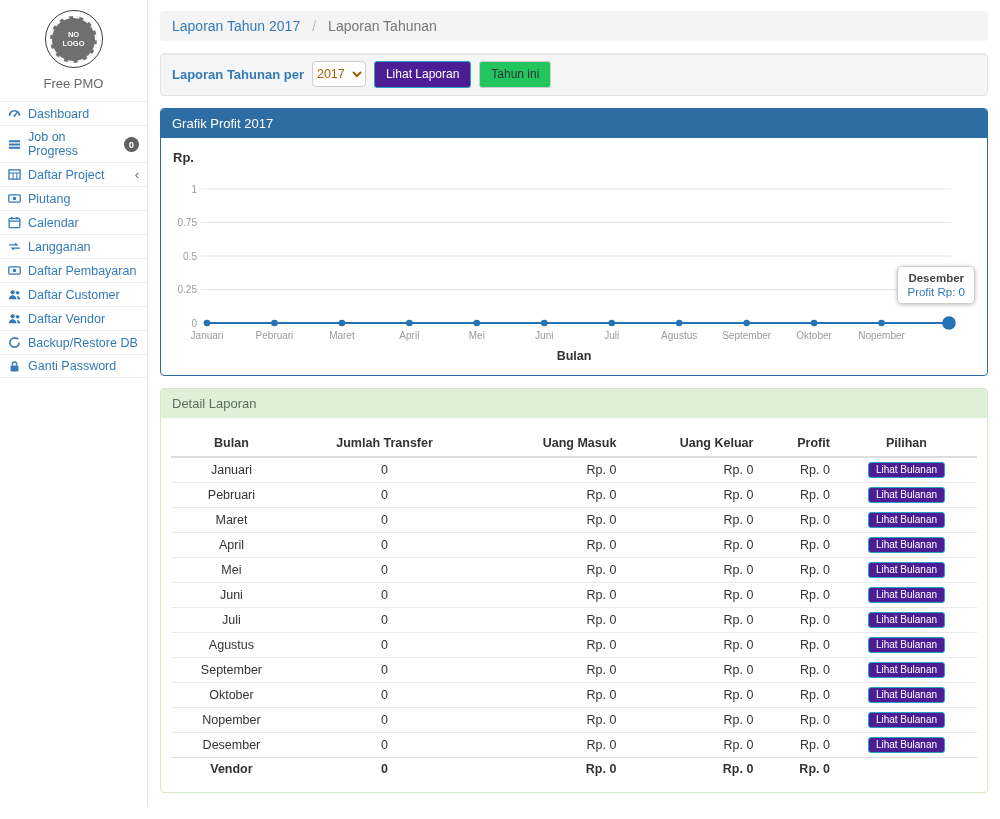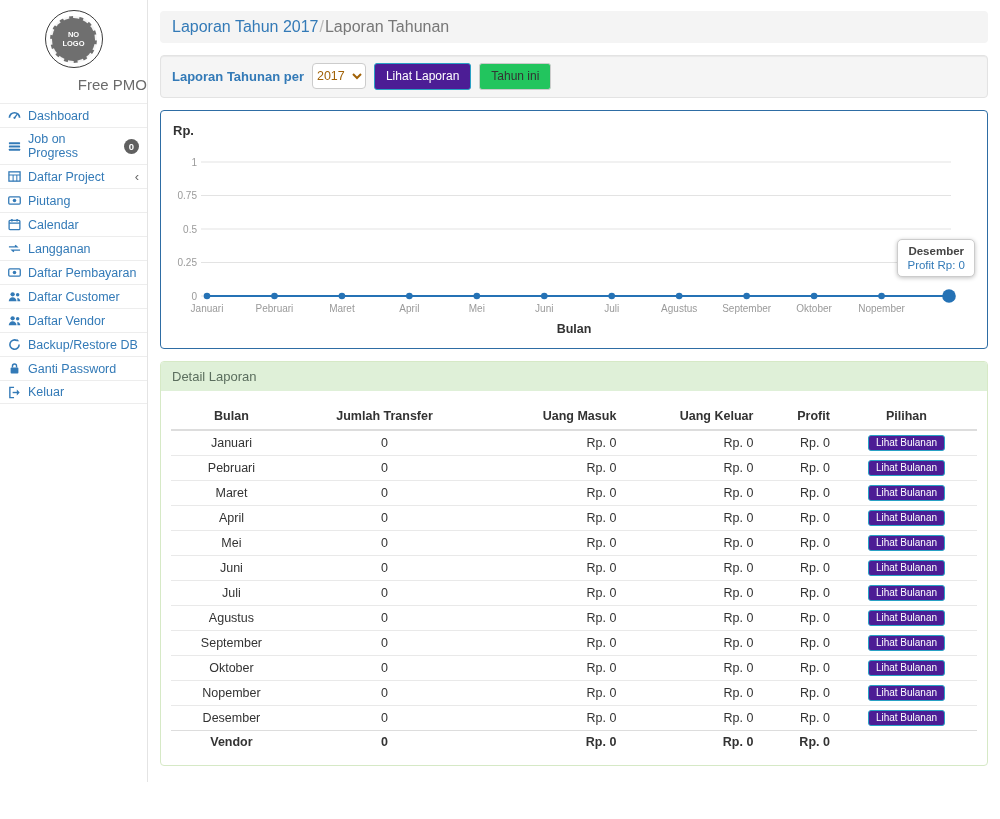--- a/index.html
+++ b/index.html
@@ -10,36 +10,36 @@
   .app { display: flex; min-height: 782px; }
 
   
   .sidebar { width: 148px; flex: 0 0 148px; background: #fff; border-right: 1px solid #e4e4e4; }
   .logo-wrap { padding-top: 10px; text-align: center; }
   .logo-outer { width: 58px; height: 58px; margin: 0 auto; border: 1px solid #3c3c3c; border-radius: 50%;
                 display: flex; align-items: center; justify-content: center; background: #fff; }
   .logo-inner { width: 47px; height: 47px; border-radius: 50%; background: #6f6f6f; border: 2px dashed #f4f4f4;
                 display: flex; align-items: center; justify-content: center; }
   .logo-text { color: #fff; font-size: 7.5px; font-weight: bold; line-height: 9px; width: 26px; text-align: center; }
-  .brand { font-size: 15px; color: #6b6b6b; margin: 8px 0 10px; text-align: right; }
+  .brand { font-size: 13px; color: #6b6b6b; margin: 8px 0 10px; text-align: center; }
   .menu { list-style: none; margin: 0; padding: 0; font-size: 12.5px; }
   .menu li { display: flex; align-items: center; gap: 7px; padding: 4px 8px; border-top: 1px solid #ededed;
              color: #337ab7; cursor: pointer; min-height: 24px; }
   .menu li:last-child { border-bottom: 1px solid #ededed; }
   .mi-icon { width: 13px; height: 13px; flex: 0 0 13px; display: inline-flex; color: #337ab7; }
   .mi-icon svg { width: 13px; height: 13px; }
   .mi-badge { margin-left: auto; background: #606060; color: #fff; border-radius: 8px; min-width: 15px;
               height: 15px; line-height: 15px; font-size: 9.5px; font-weight: bold; text-align: center; padding: 0 3px; }
   .mi-chevron { margin-left: auto; color: #666; font-size: 13px; line-height: 1; }
 
   
   .main { flex: 1; padding: 11px 12px 12px; background: #fff; }
 
-  .breadcrumb { background: #f4f4f4; border-radius: 4px; padding: 7px 12px; font-size: 16px; color: #777;
-                display: flex; gap: 1px; align-items: center; text-align: right; }
+  .breadcrumb { background: #f4f4f4; border-radius: 4px; padding: 7px 12px; font-size: 14px; color: #777;
+                display: flex; gap: 12px; align-items: center; text-align: right; }
   .breadcrumb a { color: #337ab7; }
   .bc-sep { color: #bbb; }
 
   .well { margin-top: 12px; background: #f5f5f5; border: 1px solid #e3e3e3; border-radius: 4px;
           padding: 7px 11px; display: flex; align-items: center; gap: 8px;
           box-shadow: inset 0 1px 1px rgba(0,0,0,.05); }
   .well-label { color: #337ab7; font-weight: bold; font-size: 13px; }
   select.year { height: 26px; width: 54px; font-size: 12.5px; border: 1px solid #ccc; border-radius: 4px;
                 background: #fff; color: #a16207; font-family: Liberation Sans, sans-serif; }
   .btn { font-size: 12px; border-radius: 3px; padding: 4px 11px; border: 1px solid transparent;
@@ -186,49 +186,40 @@
         </li>
         <li>
           <span class="mi-icon">
             <svg viewBox="0 0 14 14">
               <rect x="2.8" y="6" width="8.4" height="6.4" rx="1" fill="currentColor"></rect>
               <path d="M4.8 6V4.4a2.2 2.2 0 0 1 4.4 0V6" fill="none" stroke="currentColor" stroke-width="1.5"></path>
             </svg>
           </span>
           <span>Ganti Password</span>
         </li>
-        <li>
-          <span class="mi-icon">
-            <svg viewBox="0 0 14 14">
-              <path d="M6.5 1.5H2v11h4.5" fill="none" stroke="currentColor" stroke-width="1.5"></path>
-              <path d="M5 7h5.5" stroke="currentColor" stroke-width="1.5"></path>
-              <path d="M9.5 3.8 12.6 7 9.5 10.2z" fill="currentColor"></path>
-            </svg>
-          </span>
-          <span>Keluar</span>
-        </li>
       </ul>
   </aside>
 
   <main class="main">
 
     <div class="breadcrumb">
       <a href="#">Laporan Tahun 2017</a>
       <span class="bc-sep">/</span>
       <span>Laporan Tahunan</span>
     </div>
 
     <div class="well">
       <span class="well-label">Laporan Tahunan per</span>
       <select class="year" id="year-select"><option>2017</option></select>
       <button class="btn btn-info">Lihat Laporan</button>
       <button class="btn btn-default">Tahun ini</button>
     </div>
 
     <div class="panel panel-primary">
+      <div class="panel-heading">Grafik Profit 2017</div>
       <div class="panel-body">
         <div class="chart-ylabel">Rp.</div>
         <div id="chart-holder">
             <svg width="806" height="172" style="display:block">
               <line x1="30" y1="14" x2="780" y2="14" stroke="#e3e3e3" stroke-width="1"></line>
               <text x="26" y="17.5" text-anchor="end" font-size="10" fill="#9a9a9a">1</text>
               <line x1="30" y1="47.5" x2="780" y2="47.5" stroke="#e3e3e3" stroke-width="1"></line>
               <text x="26" y="51" text-anchor="end" font-size="10" fill="#9a9a9a">0.75</text>
               <line x1="30" y1="81" x2="780" y2="81" stroke="#e3e3e3" stroke-width="1"></line>
               <text x="26" y="84.5" text-anchor="end" font-size="10" fill="#9a9a9a">0.5</text>

